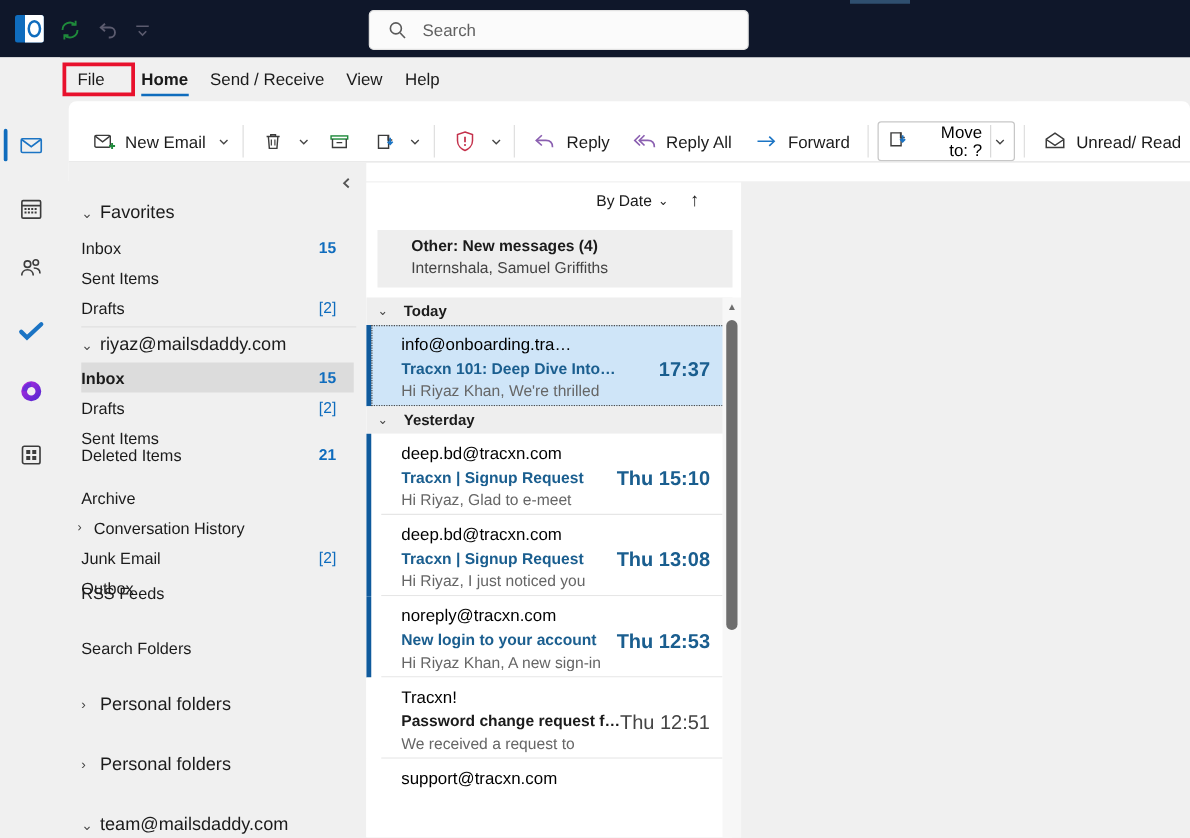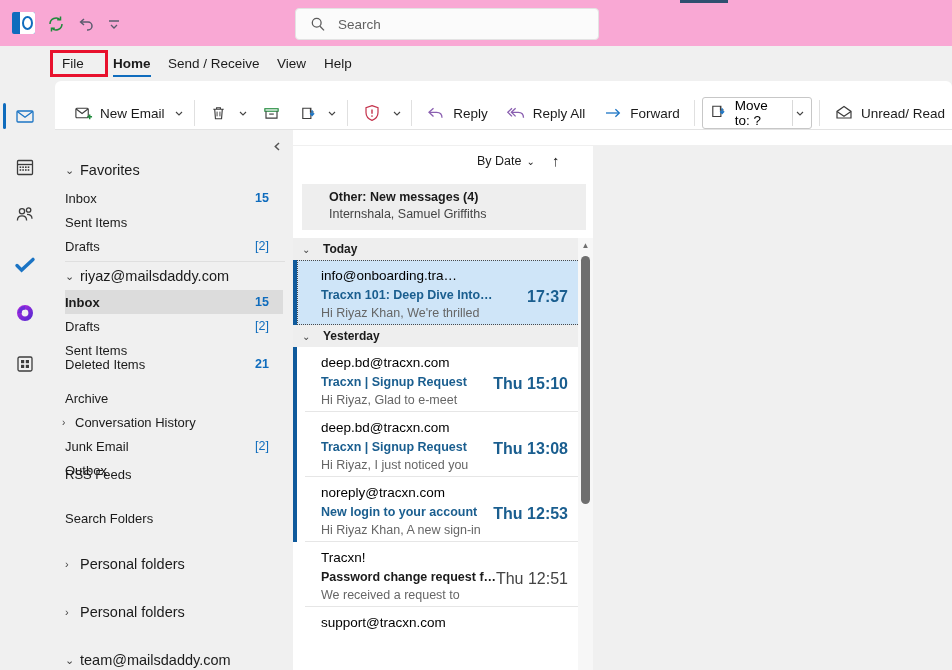--- a/index.html
+++ b/index.html
@@ -7,21 +7,21 @@
     width: 952px; height: 670px;
     font-family: "Liberation Sans", sans-serif;
     background: #f0f0f0;
     overflow: hidden;
   }
   #app { position: relative; width: 952px; height: 670px; }
 
   
   .topbar {
     position: absolute; left: 0; top: 0; width: 952px; height: 46px;
-    background: #f9a8d4;
+    background: #0f172a;
   }
   .top-accent {
     position: absolute; left: 680px; top: 0; width: 48px; height: 3px;
     background: #2f4f6f;
   }
   .olk-logo {
     position: absolute; left: 12px; top: 12px; width: 23px; height: 22px;
     background: #0f6cbd; border-radius: 2px;
   }
   .olk-logo .inner {
@@ -69,21 +69,21 @@
   }
   .file-highlight {
     position: absolute; left: 50px; top: 50px; width: 58px; height: 27px;
     border: 3px solid #e8112d; background: transparent; pointer-events: none;
   }
 
   
   .ribbon {
     position: absolute; left: 55px; top: 81px; width: 897px; height: 64px;
     background: #ffffff; border-radius: 6px 6px 0 0;
-    display: flex; align-items: center;
+    display: flex; align-items: center; text-align: right;
   }
   .rb-item {
     display: flex; align-items: center; height: 32px;
     padding: 0 7px; border-radius: 4px; cursor: pointer;
     font-size: 13.5px; color: #1b1b1b; white-space: nowrap;
   }
   .rb-item .glyph { display: flex; align-items: center; justify-content: center; }
   .rb-item .lbl { margin-left: 7px; }
   .rb-caret {
     width: 18px; height: 32px; display: flex; align-items: center;

